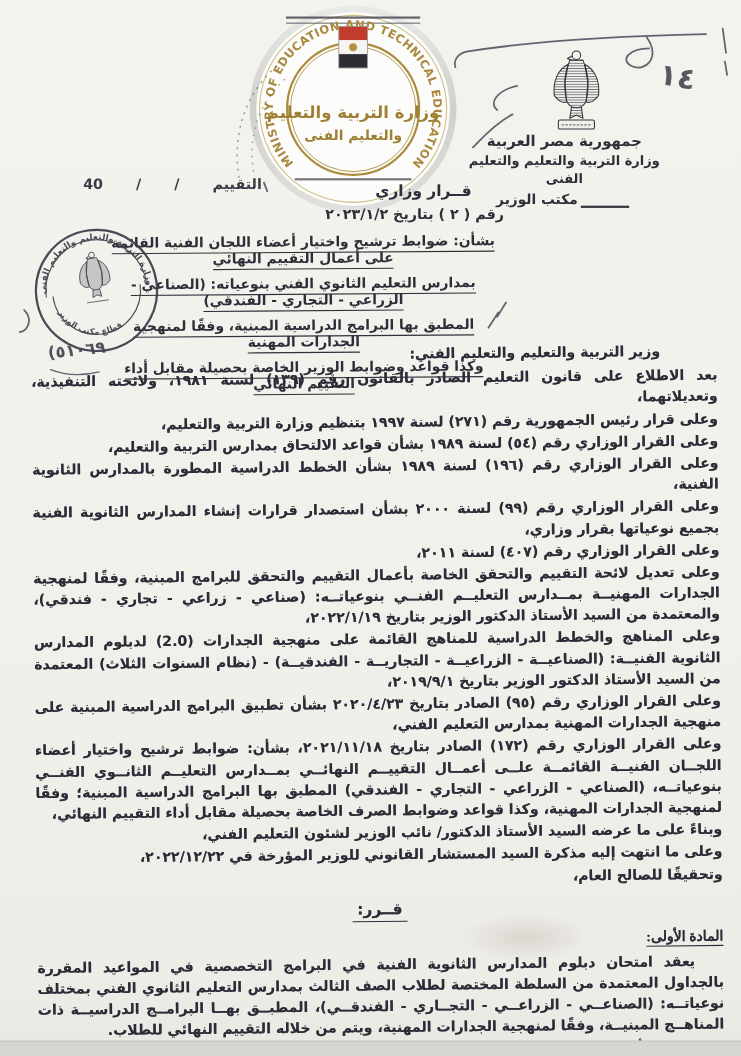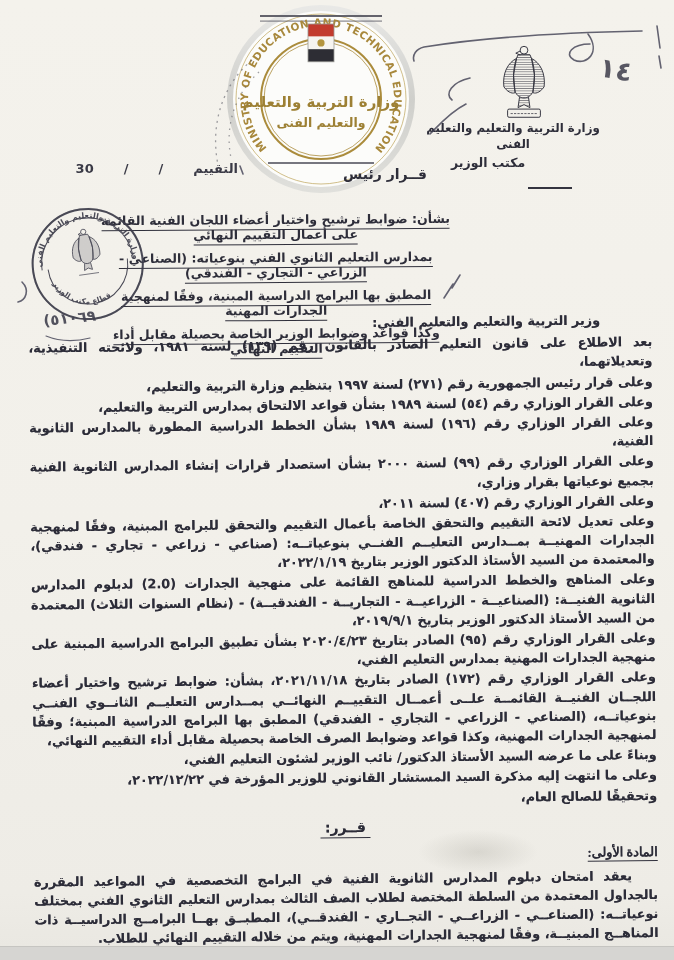--- a/index.html
+++ b/index.html
@@ -127,33 +127,35 @@
       <path d="M42,17 C36,30 34,48 38,66 C42,78 58,78 62,66 C66,48 64,30 58,17 Z" fill="url(#hatch)"></path>
       <path d="M40,22 C28,28 21,42 23,60 C27,66 33,70 38,68 L36,44 Z" fill="url(#hatch)"></path>
       <path d="M60,22 C72,28 79,42 77,60 C73,66 67,70 62,68 L64,44 Z" fill="url(#hatch)"></path>
       <path d="M44,74 L42,88 L50,84 L58,88 L56,74" fill="url(#hatch)"></path>
       <rect x="28" y="90" width="44" height="11" rx="2" fill="#f2f0ea"></rect>
       <path d="M32,96 h36" stroke-width="1" stroke-dasharray="3,1.6"></path>
     </g>
   </svg>
 
   <div class="letterhead">
+    <div class="country">جمهورية مصر العربية</div>
     <div class="ministry">وزارة التربية والتعليم والتعليم الفنى</div>
     <div class="office">مكتب الوزير</div>
   </div>
   <div class="office-rule"></div>
 
   <div class="dateline">
     <span>التقييم</span>
     <span>/</span>
     <span>/</span>
-    <span>30</span>
-  </div>
-
-  <div class="decree-title">قــرار رئيس</div>
+    <span>40</span>
+  </div>
+
+  <div class="decree-title">قــرار وزاري</div>
+  <div class="decree-number">رقم ( ٢ ) بتاريخ ٢٠٢٣/١/٢</div>
 
   <div class="subject">
     <div class="line"><span class="u">بشأن: ضوابط ترشيح واختيار أعضاء اللجان الفنية القائمة على أعمال التقييم النهائي</span></div>
     <div class="line"><span class="u">بمدارس التعليم الثانوي الفني بنوعياته: (الصناعي - الزراعي - التجاري - الفندقي)</span></div>
     <div class="line"><span class="u">المطبق بها البرامج الدراسية المبنية، وفقًا لمنهجية الجدارات المهنية</span></div>
     <div class="line"><span class="u">وكذا قواعد وضوابط الوزير الخاصة بحصيلة مقابل أداء التقييم النهائي</span></div>
   </div>
 
   <svg class="stamp" viewBox="0 0 116 136" aria-hidden="true">
     <g fill="none" stroke="#3c3c4a">

